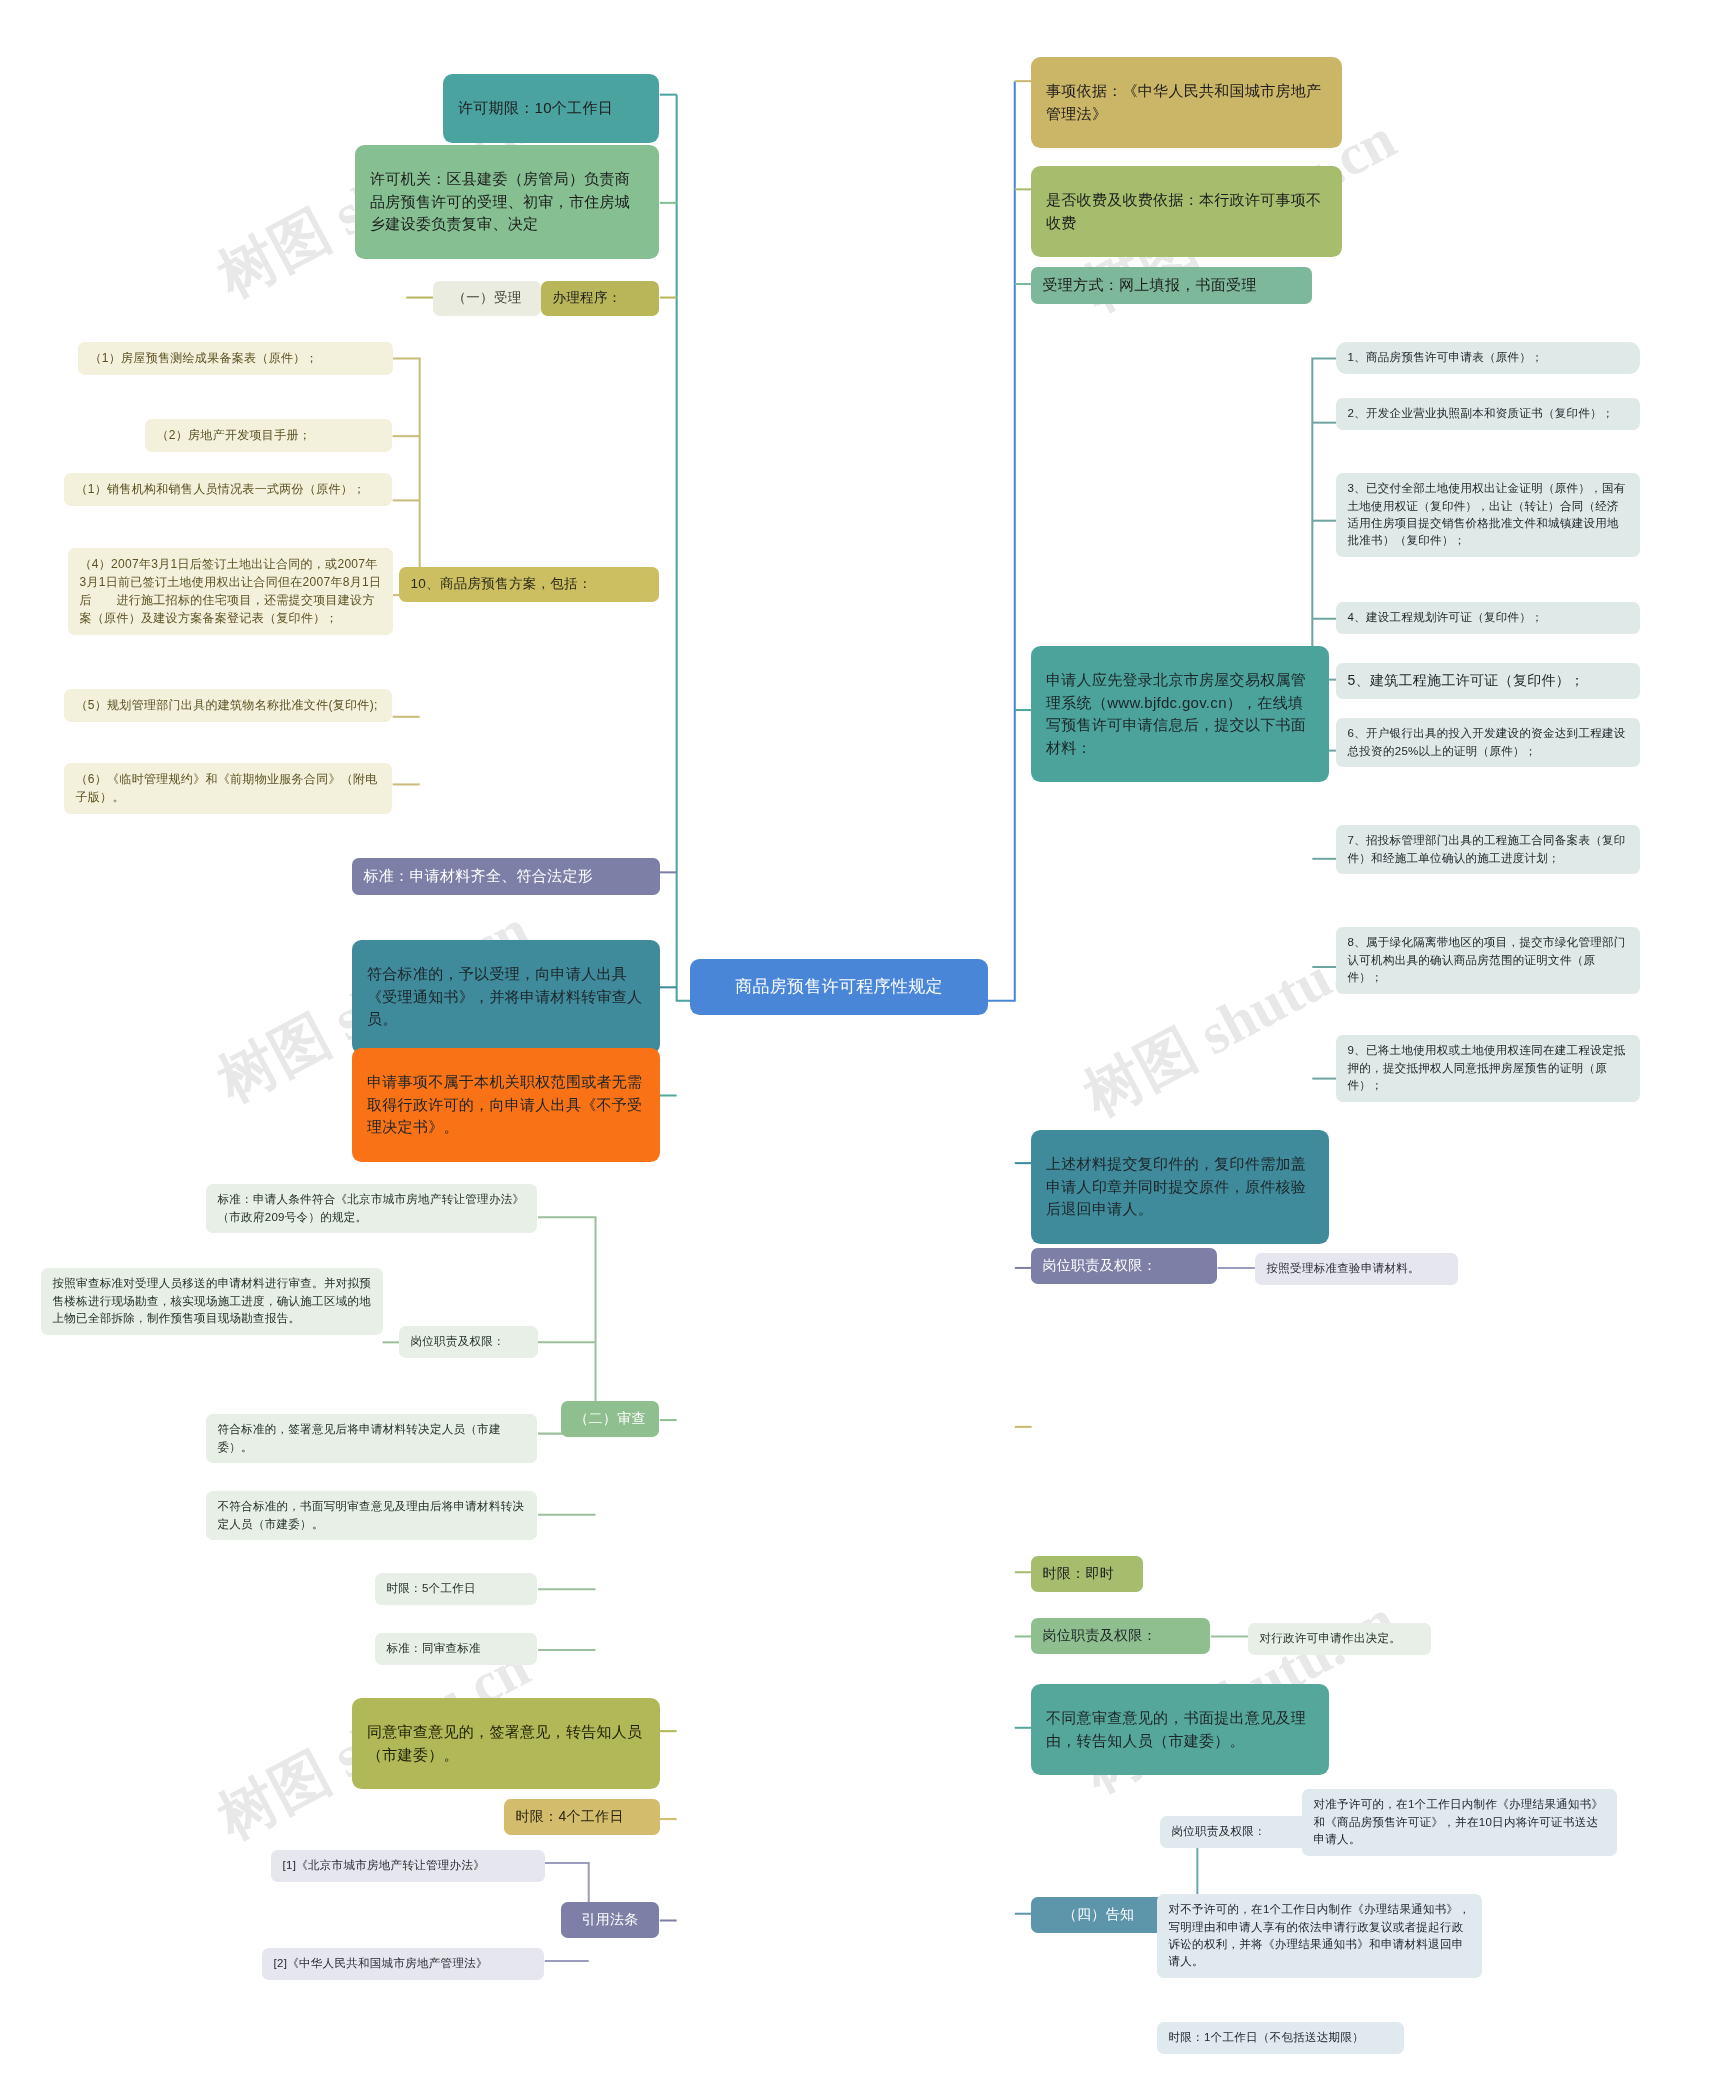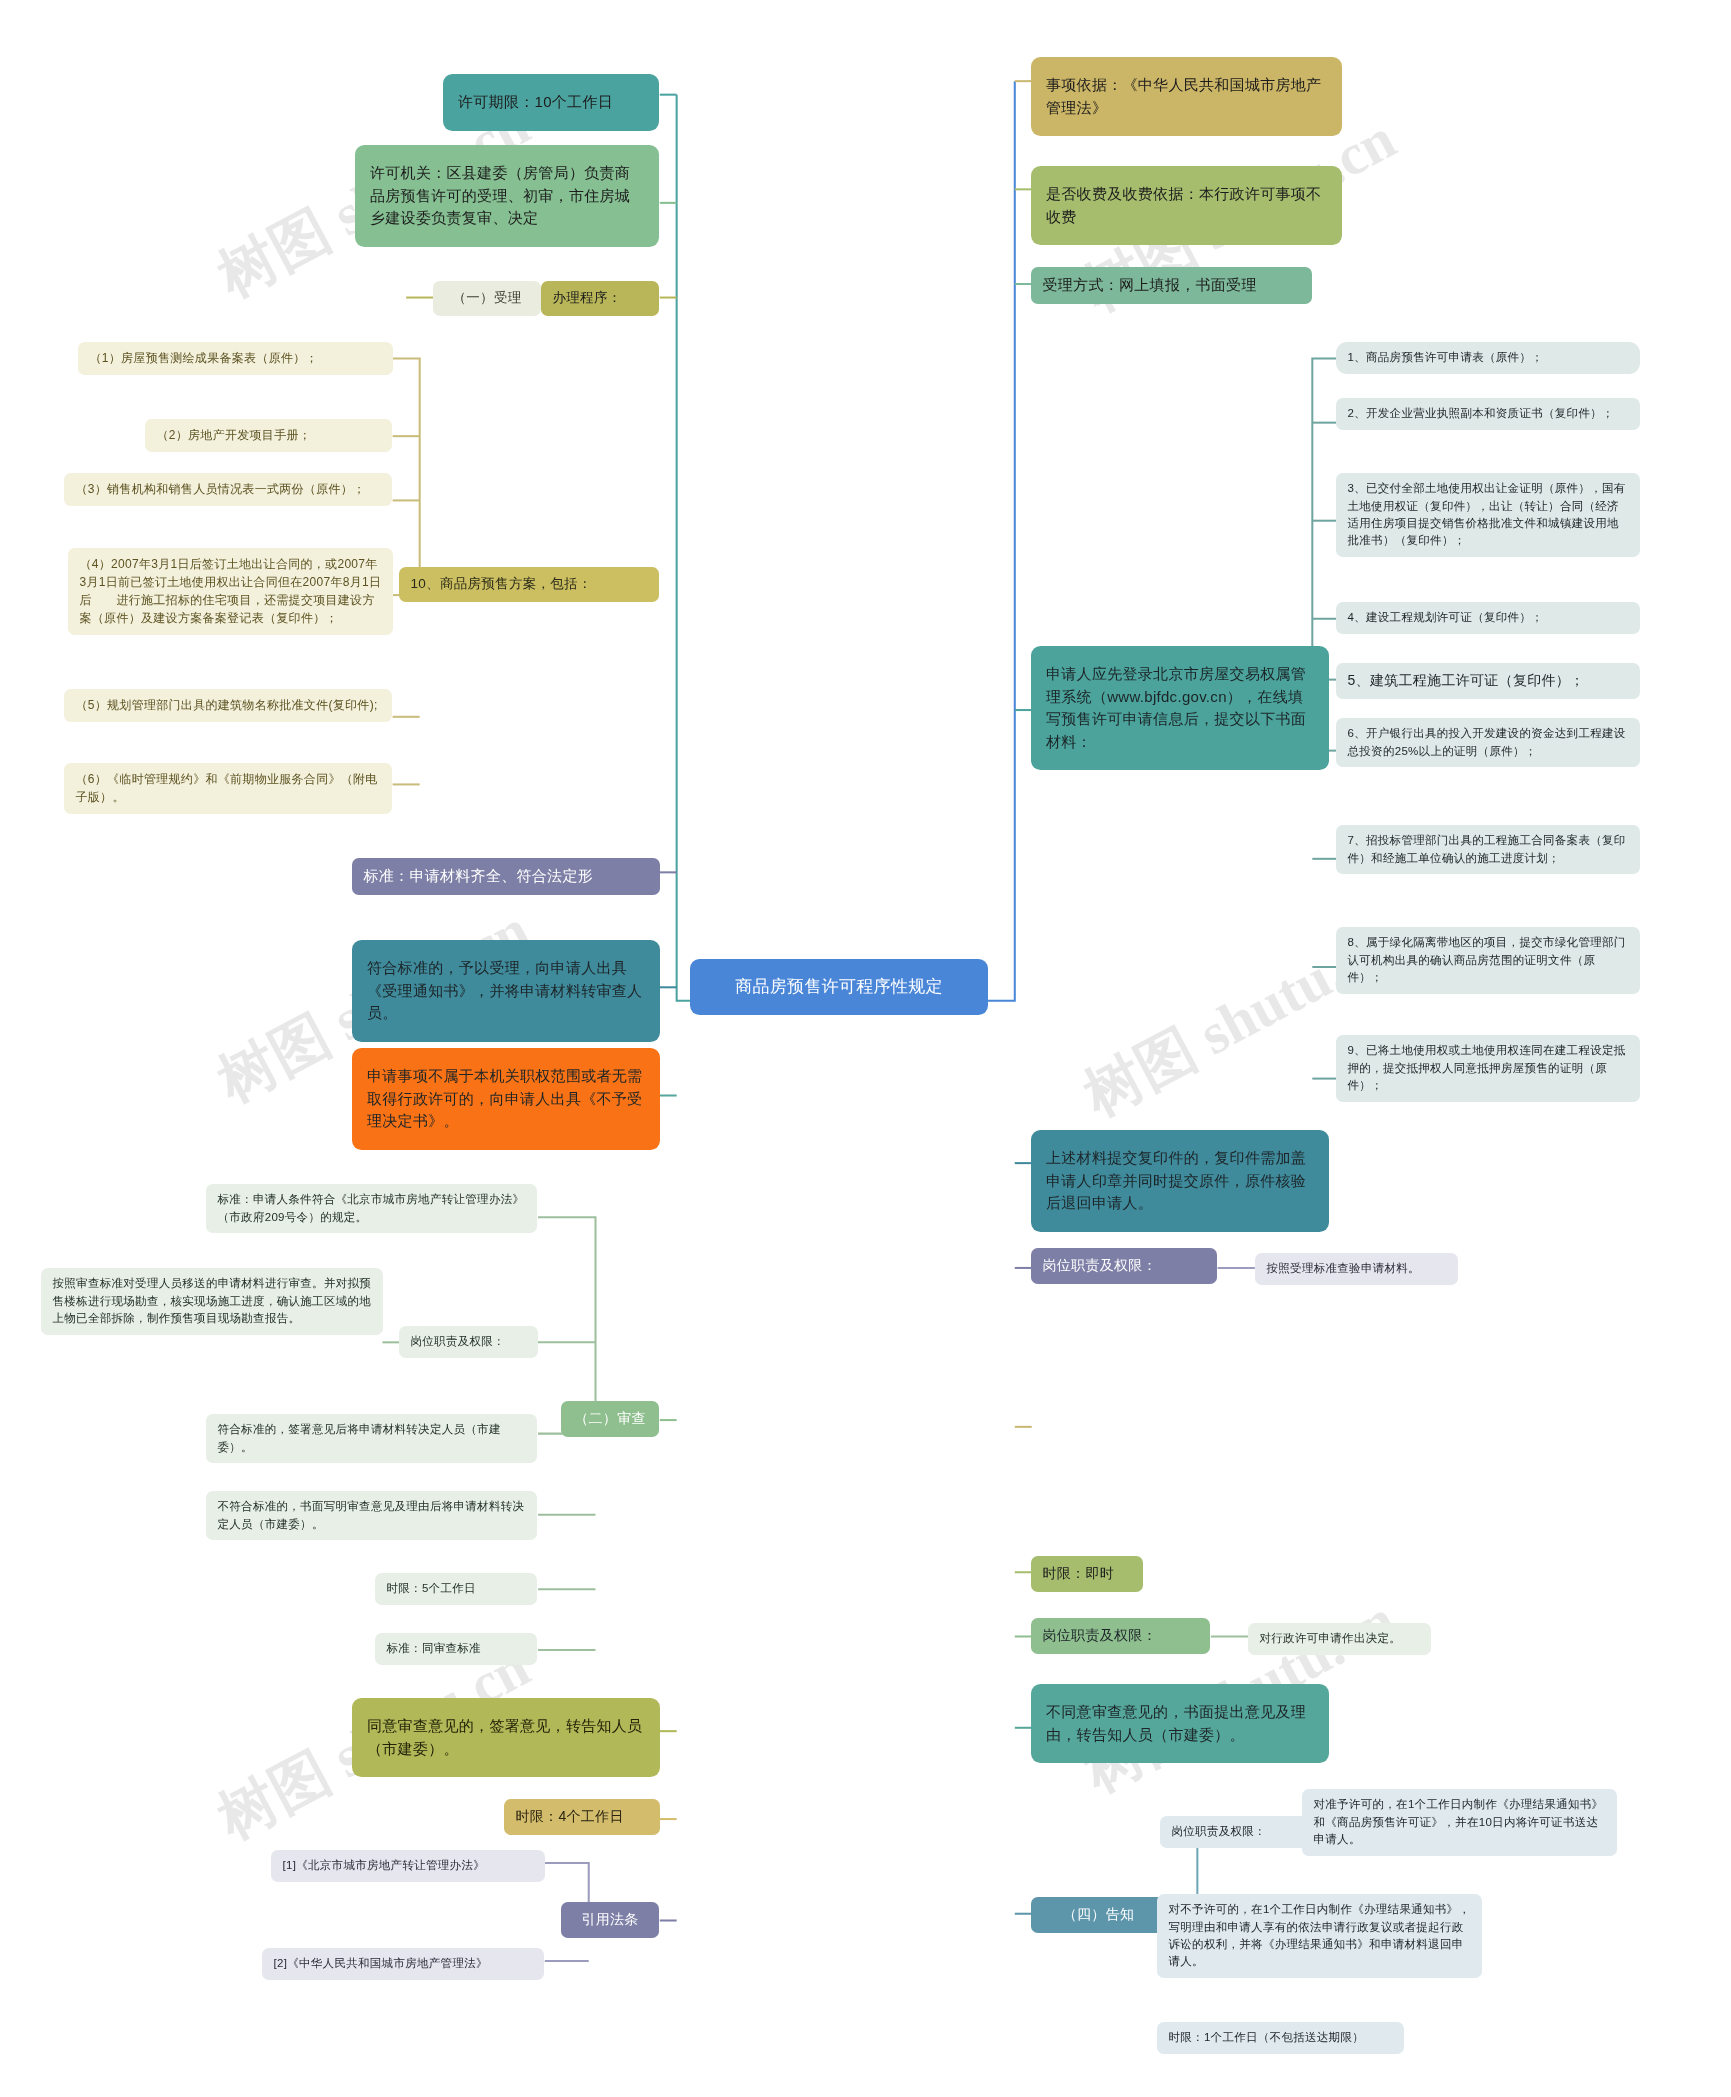--- a/index.html
+++ b/index.html
@@ -16,21 +16,21 @@
     overflow: hidden;
   }
   svg.links {
     position: absolute; left: 0; top: 0;
     width: 1732px; height: 2097px;
     pointer-events: none;
   }
   .node {
     position: absolute;
     border-radius: 9.5px;
-    padding: 17px 15px;
+    padding: 23px 15px;
     line-height: 1.5;
     letter-spacing: 0.3px;
     white-space: pre-wrap;
     word-break: break-word;
   }
   .node.small { border-radius: 6.8px; padding: 7.4px 11.5px; }
   .wm {
     position: absolute;
     color: rgba(120,120,120,0.17);
     font-size: 58px;
@@ -126,21 +126,21 @@
   <div class="node" style="left:355px; top:145px; width:304px; background:#85bf92; color:#1c1c1c; font-size:15px;">许可机关：区县建委（房管局）负责商品房预售许可的受理、初审，市住房城乡建设委负责复审、决定</div>
 
   <div class="node small" style="left:541px; top:281px; width:118px; background:#b9b659; color:#1c1c1c; font-size:13.5px;">办理程序：</div>
 
   <div class="node small" style="left:433px; top:281px; width:108px; background:#ebece0; color:#3a3a2e; font-size:13.5px; text-align:center;">（一）受理</div>
 
   <div class="node small" style="left:399px; top:567px; width:260px; background:#cbbf62; color:#2b2b17; font-size:13.5px;">10、商品房预售方案，包括：</div>
 
   <div class="node small" style="left:78px; top:342px; width:315px; background:#f3f0dc; color:#5c5220; font-size:12px;">（1）房屋预售测绘成果备案表（原件）；</div>
   <div class="node small" style="left:145px; top:419px; width:247px; background:#f3f0dc; color:#5c5220; font-size:12px;">（2）房地产开发项目手册；</div>
-  <div class="node small" style="left:64px; top:473px; width:328px; background:#f3f0dc; color:#5c5220; font-size:12px;">（3）销售机构和销售人员情况表一式两份（原件）；</div>
+  <div class="node small" style="left:64px; top:473px; width:328px; background:#f3f0dc; color:#5c5220; font-size:12px;">（1）销售机构和销售人员情况表一式两份（原件）；</div>
   <div class="node small" style="left:68px; top:548px; width:325px; background:#f3f0dc; color:#5c5220; font-size:12px;">（4）2007年3月1日后签订土地出让合同的，或2007年3月1日前已签订土地使用权出让合同但在2007年8月1日后　　进行施工招标的住宅项目，还需提交项目建设方案（原件）及建设方案备案登记表（复印件）；</div>
   <div class="node small" style="left:64px; top:689px; width:328px; background:#f3f0dc; color:#5c5220; font-size:12px;">（5）规划管理部门出具的建筑物名称批准文件(复印件);</div>
   <div class="node small" style="left:64px; top:763px; width:328px; background:#f3f0dc; color:#5c5220; font-size:12px;">（6）《临时管理规约》和《前期物业服务合同》（附电子版）。</div>
 
   <div class="node small" style="left:352px; top:858px; width:308px; background:#7e7fa6; color:#ffffff; font-size:15px;">标准：申请材料齐全、符合法定形</div>
 
   <div class="node" style="left:352px; top:940px; width:308px; background:#3f8a9b; color:#1c2427; font-size:15px;">符合标准的，予以受理，向申请人出具《受理通知书》，并将申请材料转审查人员。</div>
 
   <div class="node" style="left:352px; top:1048px; width:308px; background:#f97316; color:#1c2427; font-size:15px;">申请事项不属于本机关职权范围或者无需取得行政许可的，向申请人出具《不予受理决定书》。</div>
 

